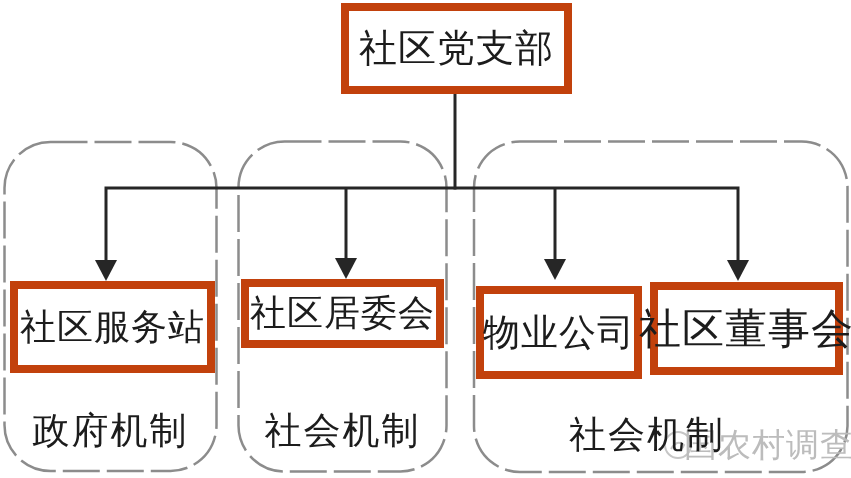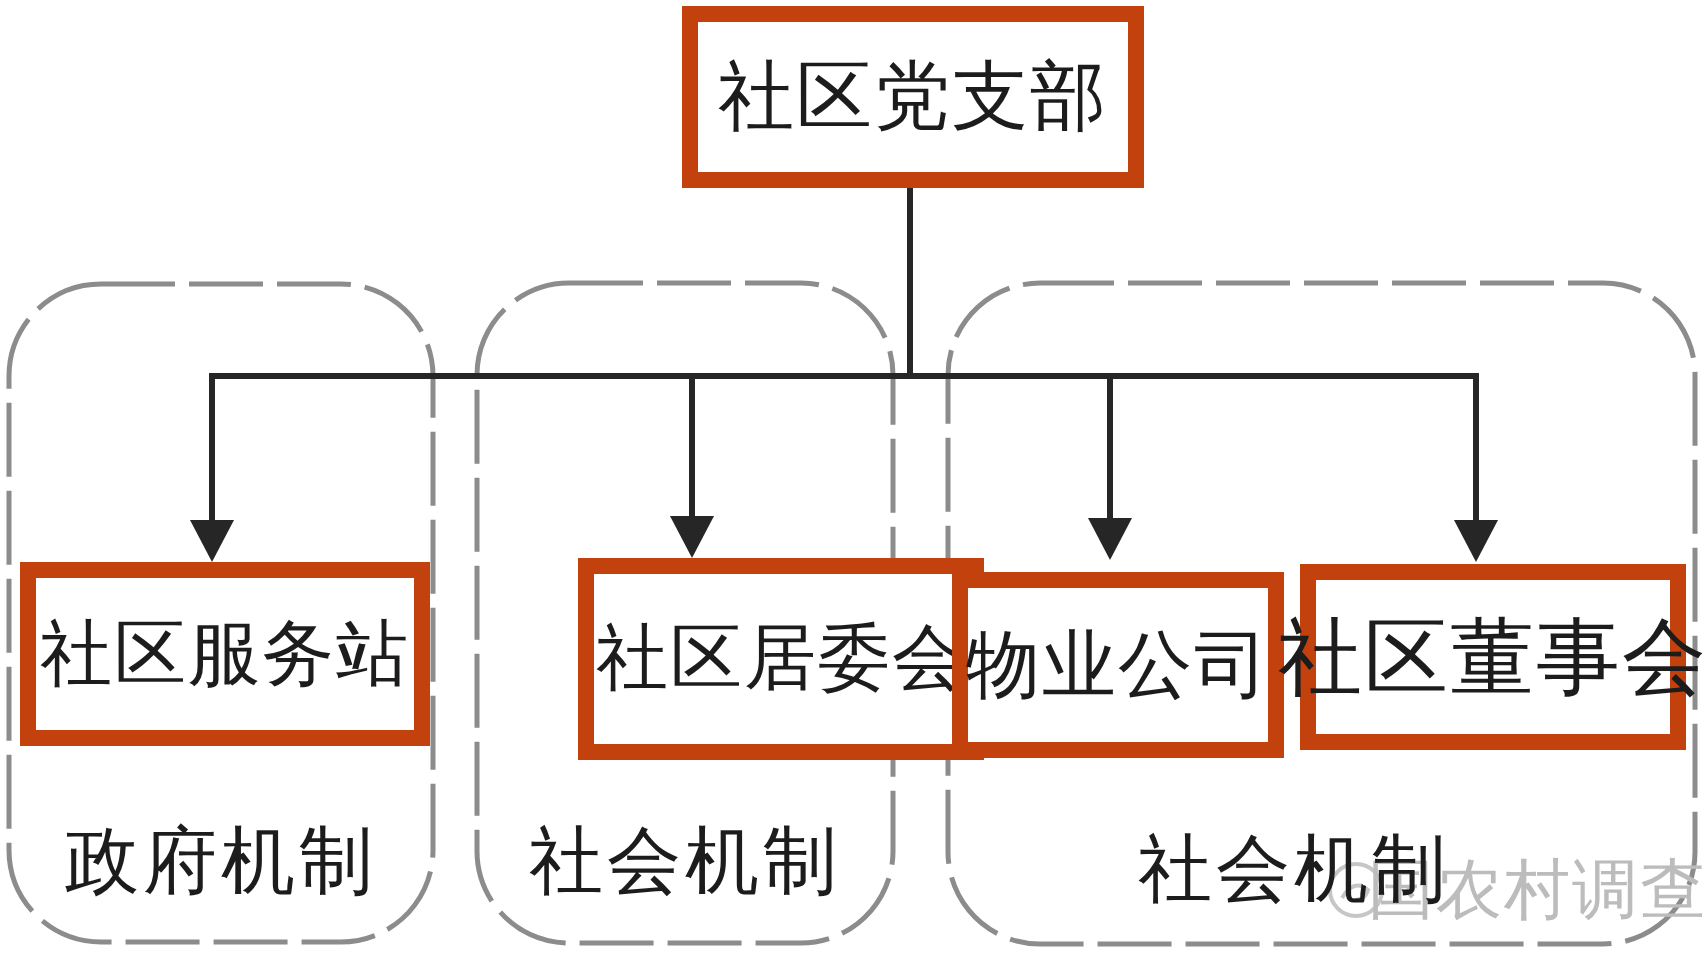--- a/index.html
+++ b/index.html
@@ -32,21 +32,21 @@
     font-size: 36px;
     letter-spacing: 1px;
     white-space: nowrap;
     z-index: 3;
   }
   .node.root {
     left: 341px; top: 3px; width: 231px; height: 91px;
     font-size: 38px;
   }
   .node.n1 { left: 10px;  top: 281px; width: 205px; height: 92px; }
-  .node.n2 { left: 241px; top: 279px; width: 203px; height: 101px; margin-left: 48px; }
+  .node.n2 { left: 241px; top: 279px; width: 203px; height: 69px; }
   .node.n3 { left: 476px; top: 286px; width: 166px; height: 93px; font-size: 37px; font-family: Liberation Mono, monospace; }
   .node.n4 { left: 650px; top: 282px; width: 193px; height: 93px; font-size: 42px; }
   .group-label {
     position: absolute;
     text-align: center;
     color: #1c1c1c;
     font-size: 37px;
     letter-spacing: 2px;
     white-space: nowrap;
     z-index: 4;

